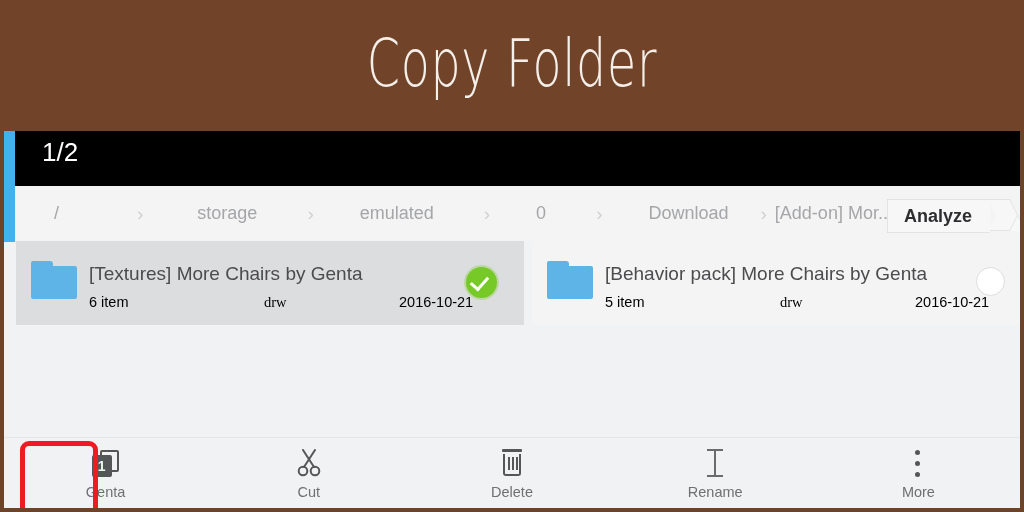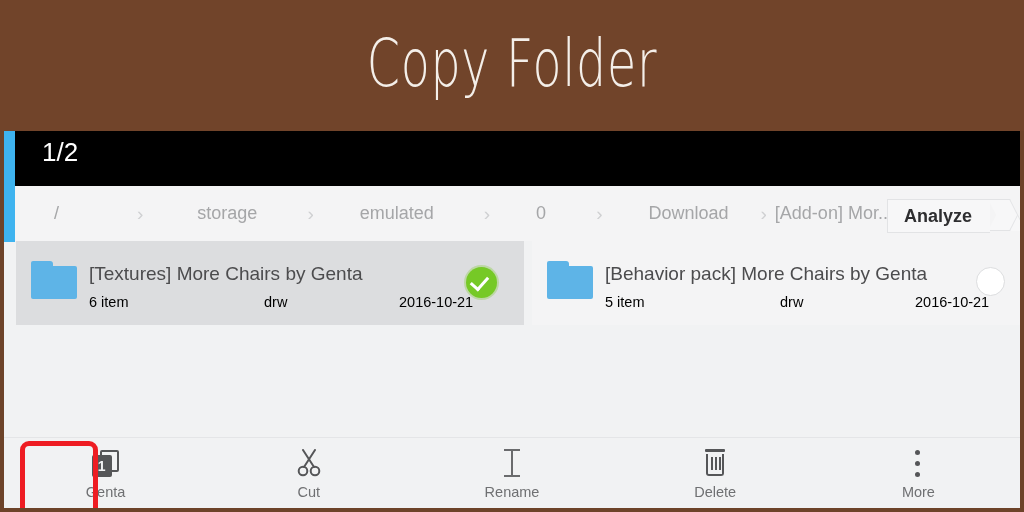--- a/index.html
+++ b/index.html
@@ -257,21 +257,21 @@
     white-space: nowrap;
   }
   .meta {
     position: absolute;
     top: 53px;
     font-size: 14.5px;
     color: #000000;
     white-space: nowrap;
   }
   .meta.m-count { left: 73px; }
-  .meta.m-perm  { left: 248px; }
+  .meta.m-perm  { left: 248px; font-family: Liberation Serif, serif; }
   .meta.m-date  { left: 383px; }
 
   .check-on {
     position: absolute;
     right: 27px;
     top: 26px;
     width: 31px;
     height: 31px;
     border-radius: 50%;
     background: #76c926;
@@ -502,39 +502,39 @@
             <line x1="18" y1="1" x2="7" y2="18" stroke="#555658" stroke-width="2" stroke-linecap="round"></line>
             <circle cx="6" cy="22" r="4.3" fill="none" stroke="#555658" stroke-width="2"></circle>
             <circle cx="18" cy="22" r="4.3" fill="none" stroke="#555658" stroke-width="2"></circle>
           </svg>
         </div>
         <div class="bb-label">Cut</div>
       </div>
 
       <div class="bb-item">
         <div class="bb-icon">
-          <div class="ic-ibeam">
-            <div class="cap t"></div>
-            <div class="stem"></div>
-            <div class="cap b"></div>
-          </div>
-        </div>
-        <div class="bb-label">Rename</div>
-      </div>
-
-      <div class="bb-item">
-        <div class="bb-icon">
           <div class="ic-trash-lid"></div>
           <div class="ic-trash-body">
               <i class="l"></i>
               <i class="m"></i>
               <i class="r"></i>
             </div>
         </div>
         <div class="bb-label">Delete</div>
+      </div>
+
+      <div class="bb-item">
+        <div class="bb-icon">
+          <div class="ic-ibeam">
+            <div class="cap t"></div>
+            <div class="stem"></div>
+            <div class="cap b"></div>
+          </div>
+        </div>
+        <div class="bb-label">Rename</div>
       </div>
 
       <div class="bb-item">
         <div class="bb-icon">
           <div class="ic-dots">
               <span class="d1"></span>
               <span class="d2"></span>
               <span class="d3"></span>
             </div>
         </div>

